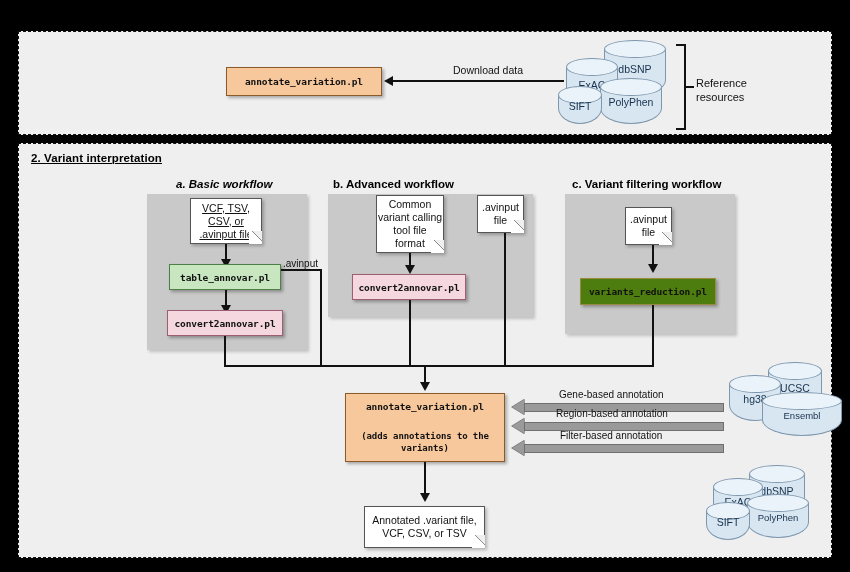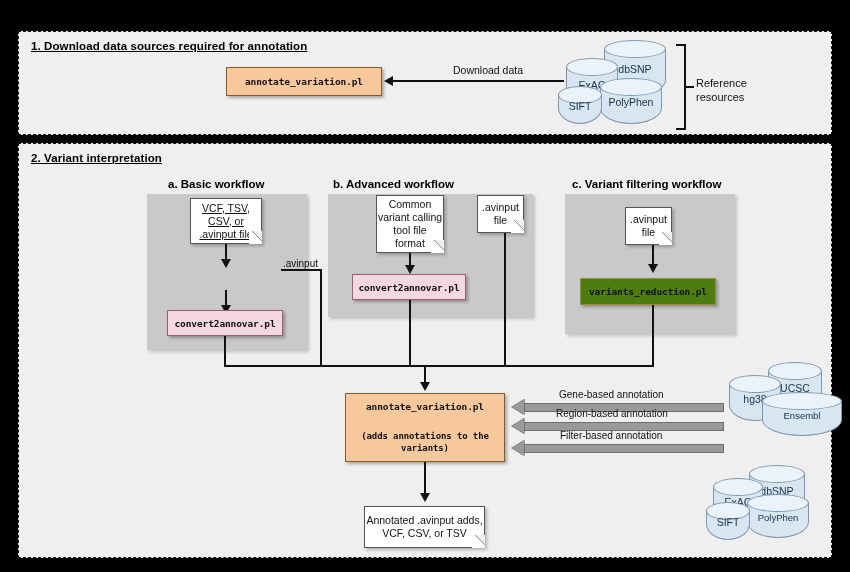--- a/index.html
+++ b/index.html
@@ -69,21 +69,20 @@
   .bracket-tick{position:absolute;background:#111;height:2px;width:8px;}
   .reftxt{position:absolute;font-size:11px;color:#111;line-height:14px;text-align:left;}
 </style>
 </head>
 <body>
 
 <div id="stage">
 
   <div class="panel" id="panel1"></div>
 
-  <div class="sec-title" style="left:31px;top:40px;">1. Download data sources required for annotation</div>
 
   <div class="pbox orange" style="left:226px;top:67px;width:156px;height:29px;">
     <span>annotate_variation.pl</span>
   </div>
 
   <div class="hline" style="left:392px;top:80px;width:172px;"></div>
   <div class="arrowleft" style="left:384px;top:76px;"></div>
   <div class="lbl" style="left:437px;top:64px;margin-left:16px;">Download data</div>
 
   <div class="cyl" style="left:604px;top:40px;width:62px;height:56px;z-index:2;">
@@ -111,32 +110,35 @@
   <div class="bracket-tick" style="left:686px;top:86px;"></div>
   <div class="reftxt" style="left:696px;top:76px;">
     <div>Reference</div>
     <div>resources</div>
   </div>
 
   <div class="panel" id="panel2"></div>
 
   <div class="sec-title" style="left:31px;top:152px;">2. Variant interpretation</div>
 
-  <div class="wftitle" style="left:168px;top:178px;">a. Basic workflow</div>
+  <div class="wftitle" style="left:176px;top:178px;font-style:italic;">a. Basic workflow</div>
   <div class="wfpanel" style="left:147px;top:194px;width:160px;height:156px;box-shadow:2px 2px 3px rgba(0,0,0,.2);"></div>
 
   <div class="note" style="left:190px;top:198px;width:72px;height:46px;">
     <span style="white-space:pre-line;text-decoration:underline;">VCF, TSV,
 CSV, or
 .avinput file</span>
     <span class="fold"></span>
   </div>
   <div class="vline" style="left:225px;top:244px;height:18px;"></div>
   <div class="arrowdown" style="left:221px;top:259px;"></div>
 
+  <div class="pbox green" style="left:169px;top:264px;width:112px;height:26px;">
+    <span>table_annovar.pl</span>
+  </div>
 
   <div class="vline" style="left:225px;top:290px;height:18px;"></div>
   <div class="arrowdown" style="left:221px;top:305px;"></div>
 
   <div class="pbox pink" style="left:167px;top:310px;width:116px;height:26px;">
     <span>convert2annovar.pl</span>
   </div>
 
   <div class="hline" style="left:281px;top:269px;width:41px;"></div>
   <div class="vline" style="left:320px;top:269px;height:98px;"></div>
@@ -241,18 +243,18 @@
   <div class="cyl" style="left:706px;top:502px;width:44px;height:38px;z-index:5;">
     <div class="body"></div>
       <div class="top"></div>
     <div class="cap">SIFT</div>
   </div>
 
   <div class="vline" style="left:424px;top:462px;height:33px;"></div>
   <div class="arrowdown" style="left:420px;top:493px;"></div>
 
   <div class="note" style="left:364px;top:506px;width:121px;height:42px;">
-    <span style="white-space:pre-line;">Annotated .avinput adds,
+    <span style="white-space:pre-line;">Annotated .variant file,
 VCF, CSV, or TSV</span>
     <span class="fold"></span>
   </div>
 
 </div>
 
 </body></html>

